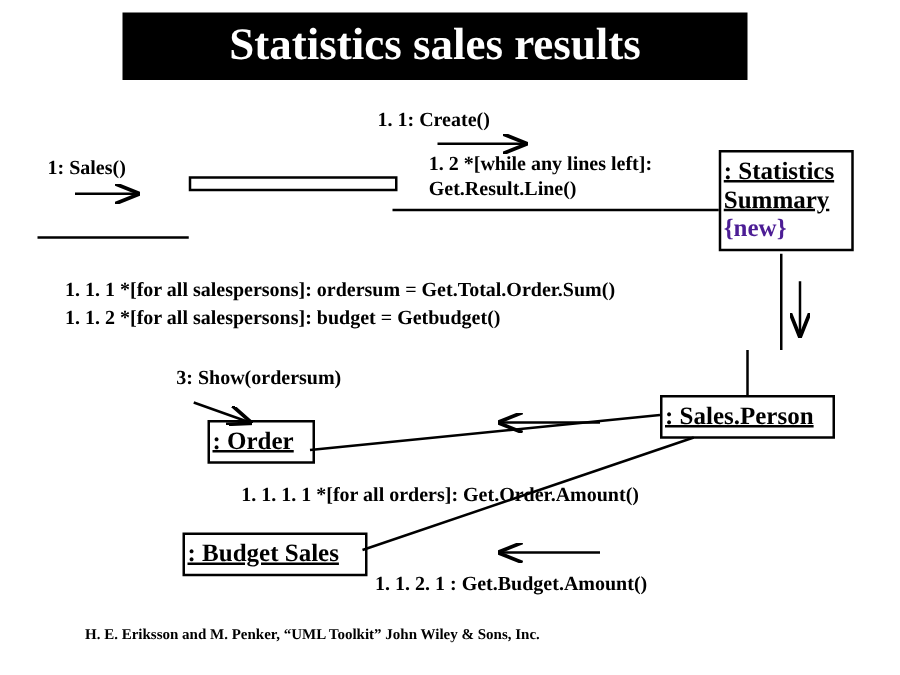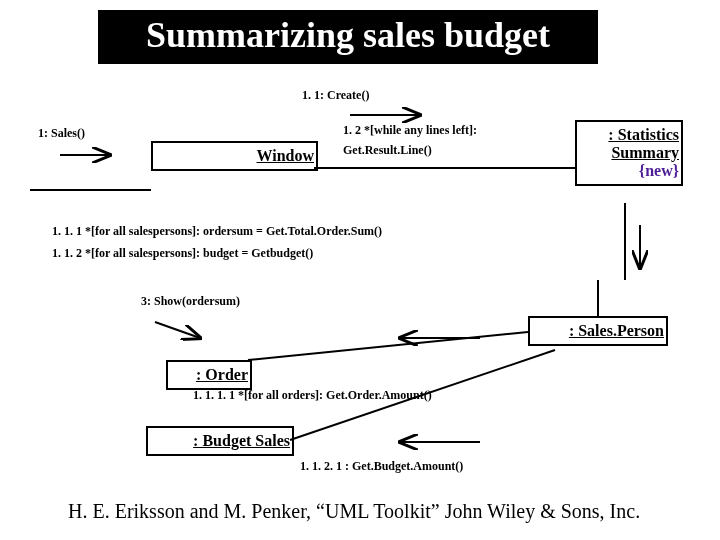--- a/index.html
+++ b/index.html
@@ -1,57 +1,56 @@
 <!DOCTYPE html>
 <html><head>
 <meta charset="utf-8">
 <style>
 html,body{margin:0;padding:0}
 body{width:720px;height:540px;background:#fff;font-family:"Times New Roman",Times,serif;color:#000;position:relative}
 .title{position:absolute;left:98px;top:10px;width:500px;height:54px;background:#000;color:#fff;font-size:36px;font-weight:bold;text-align:center;line-height:50px}
 .abs{position:absolute}
-.msg{font-size:12px;font-weight:bold}
-.objbox{background:#fff;border:2px solid #000;font-size:16px;font-weight:bold;text-align:right;padding:4px 2px}
+.msg{font-size:16px;font-weight:bold}
+.objbox{background:#fff;border:2px solid #000;font-size:20px;font-weight:bold;text-align:left;padding:4px 2px}
 .under{text-decoration:underline}
 .tag{color:#4c1d95}
 svg.conn{position:absolute;left:0;top:0;width:720px;height:540px;pointer-events:none}
-.foot{position:absolute;left:68px;top:500px;font-size:20px;font-weight:normal}
+.foot{position:absolute;left:68px;top:500px;font-size:12px;font-weight:bold}
 </style>
 </head>
 <body>
 
-<div class="title">Summarizing sales budget</div>
+<div class="title">Statistics sales results</div>
 
 <div class="abs msg" style="left:302px;top:88px">1. 1: Create()</div>
 
 <div class="abs msg" style="left:38px;top:126px">1: Sales()</div>
 
 <div class="abs msg" style="left:343px;top:123px">1. 2 *[while any lines left]:</div>
 <div class="abs msg" style="left:343px;top:143px">Get.Result.Line()</div>
 
 <div class="abs objbox" style="left:151px;top:141px;width:159px">
-  <div class="under">Window</div>
 </div>
 
 <div class="abs objbox" style="left:575px;top:120px;width:100px">
   <div class="under">: Statistics</div>
   <div class="under">Summary</div>
   <div class="tag">{new}</div>
 </div>
 
 <div class="abs msg" style="left:52px;top:224px">1. 1. 1 *[for all salespersons]: ordersum = Get.Total.Order.Sum()</div>
 <div class="abs msg" style="left:52px;top:246px">1. 1. 2 *[for all salespersons]: budget = Getbudget()</div>
 
 <div class="abs msg" style="left:141px;top:294px">3: Show(ordersum)</div>
 
 <div class="abs objbox" style="left:528px;top:316px;width:132px">
   <div class="under">: Sales.Person</div>
 </div>
 
-<div class="abs objbox" style="left:166px;top:360px;width:78px">
+<div class="abs objbox" style="left:166px;top:336px;width:78px">
   <div class="under">: Order</div>
 </div>
 
 <div class="abs msg" style="left:193px;top:388px">1. 1. 1. 1 *[for all orders]: Get.Order.Amount()</div>
 
 <div class="abs objbox" style="left:146px;top:426px;width:140px">
   <div class="under">: Budget Sales</div>
 </div>
 
 <div class="abs msg" style="left:300px;top:459px">1. 1. 2. 1 : Get.Budget.Amount()</div>

